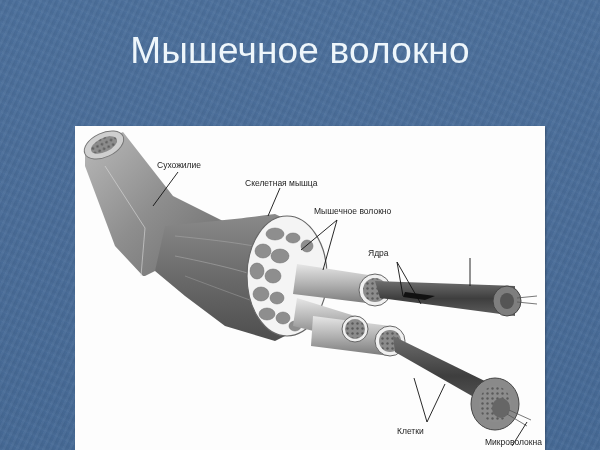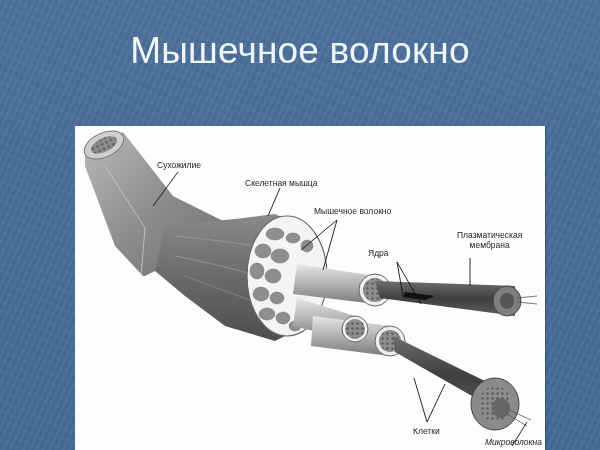--- a/index.html
+++ b/index.html
@@ -149,19 +149,15 @@
       <line x1="352" y1="296" x2="339" y2="252"></line>
       <line x1="352" y1="296" x2="370" y2="258"></line>
       <line x1="437" y1="320" x2="452" y2="296"></line>
     </g>
   </svg>
 
   <div class="lbl" style="left:82px; top:34px;">Сухожилие</div>
   <div class="lbl" style="left:170px; top:52px;text-align:right;">Скелетная мышца</div>
   <div class="lbl" style="left:239px; top:80px;">Мышечное волокно</div>
   <div class="lbl" style="left:293px; top:122px;">Ядра</div>
-  <div class="lbl center" style="left:382px; top:104px;">
-    <div>Плазматическая</div>
-    <div>мембрана</div>
-  </div>
-  <div class="lbl" style="left:338px; top:300px;">Клетки</div>
-  <div class="lbl" style="left:410px; top:311px;font-style:italic;">Микроволокна</div>
+  <div class="lbl" style="left:322px; top:300px;">Клетки</div>
+  <div class="lbl" style="left:410px; top:311px;">Микроволокна</div>
 </div>
 
 </body></html>

